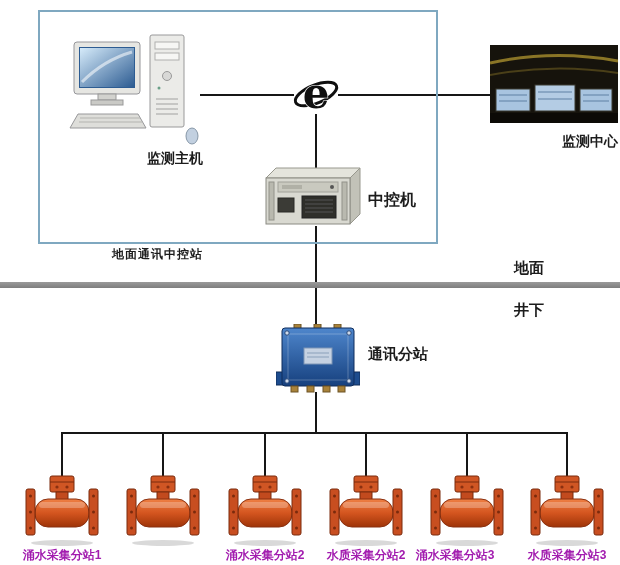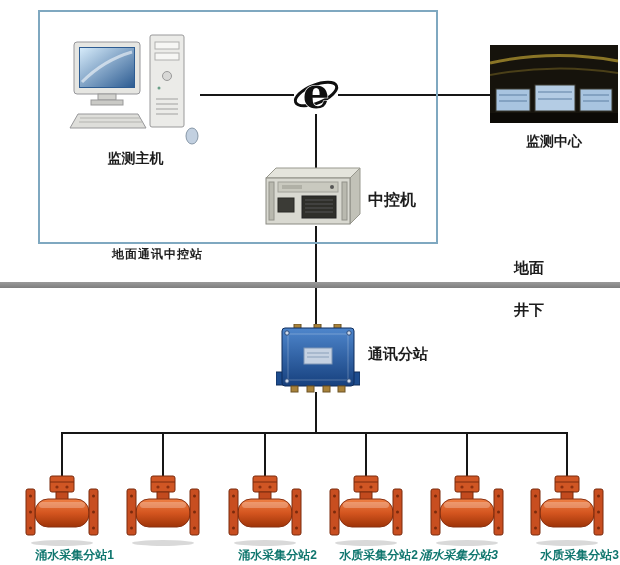--- a/index.html
+++ b/index.html
@@ -3,31 +3,31 @@
 <meta charset="utf-8">
 <style>
   html,body{margin:0;padding:0;background:#fff;}
   .stage{
     position:relative;width:620px;height:565px;background:#ffffff;overflow:hidden;
     font-family:"Liberation Sans","DejaVu Sans",sans-serif;color:#1a1a1a;
   }
   .abs{position:absolute;}
   .line{position:absolute;background:#161616;}
   .lbl{position:absolute;font-weight:bold;color:#1c1c1c;white-space:nowrap;}
-  .lbl.center{text-align:center;}
+  .lbl.center{text-align:right;}
   .ground-box{
     position:absolute;left:38px;top:10px;width:396px;height:230px;
     border:2px solid #7fa8c0;background:transparent;
   }
   .divider{
     position:absolute;left:0;top:282px;width:620px;height:6px;
     background:linear-gradient(#9a9a9a,#7e7e7e);
   }
-  .dev-label{position:absolute;top:547px;width:104px;text-align:right;
-    font-size:12px;font-weight:bold;color:#0f766e;}
+  .dev-label{position:absolute;top:547px;width:104px;text-align:center;
+    font-size:12px;font-weight:bold;color:#a21caf;}
   svg{display:block;}
 </style>
 </head>
 <body>
 
 <div class="stage">
 
   <svg width="0" height="0" style="position:absolute">
     <defs>
       <linearGradient id="g-screen" x1="0" y1="0" x2="1" y2="1">
@@ -278,16 +278,16 @@
         <circle cx="6.5" cy="54" r="1.5" fill="#7a2a0c"></circle>
       <circle cx="69.5" cy="22" r="1.5" fill="#7a2a0c"></circle>
         <circle cx="69.5" cy="38" r="1.5" fill="#7a2a0c"></circle>
         <circle cx="69.5" cy="54" r="1.5" fill="#7a2a0c"></circle>
     </svg>
   </div>
 
   <div class="dev-label" style="left:10px;">涌水采集分站1</div>
   <div class="dev-label" style="left:213px;">涌水采集分站2</div>
   <div class="dev-label" style="left:314px;">水质采集分站2</div>
-  <div class="dev-label" style="left:394px;font-style:italic;">涌水采集分站3</div>
+  <div class="dev-label" style="left:403px;">涌水采集分站3</div>
   <div class="dev-label" style="left:515px;">水质采集分站3</div>
 
 </div>
 
 </body></html>

